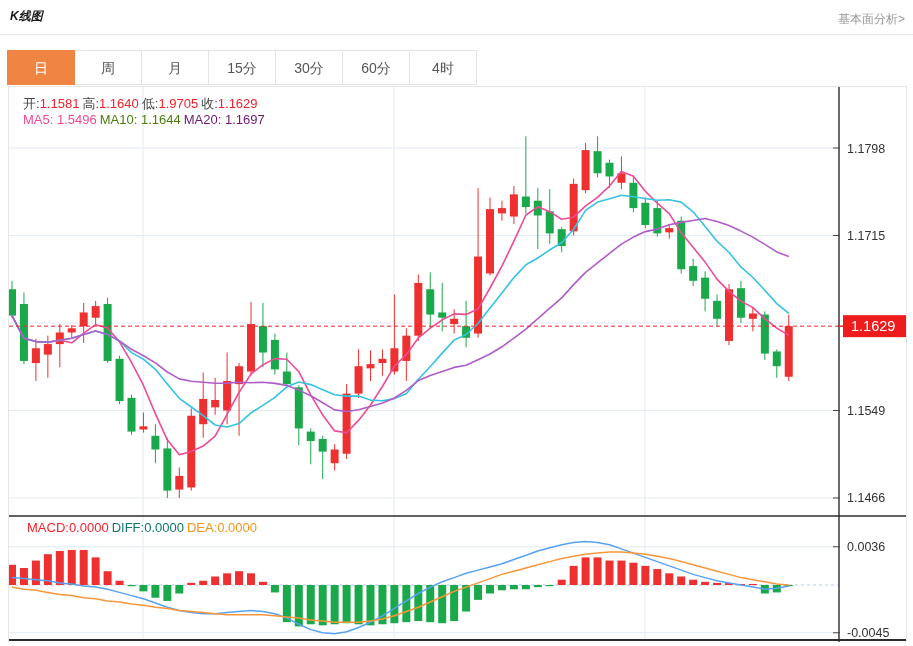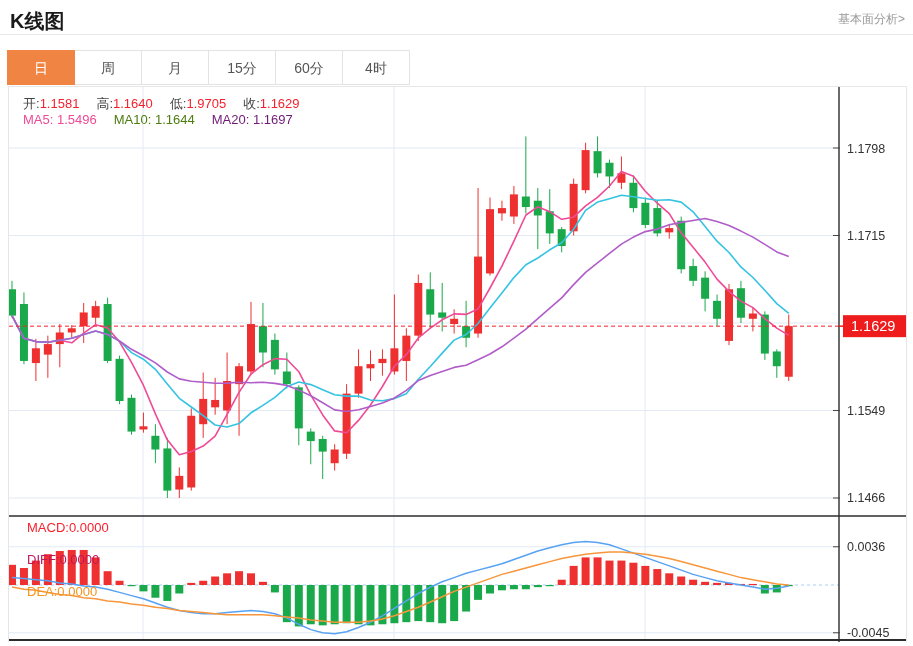--- a/index.html
+++ b/index.html
@@ -1,51 +1,52 @@
 <!DOCTYPE html>
 <html><head>
 <meta charset="utf-8">
 <style>
   html,body{margin:0;padding:0;background:#ffffff;}
   body{width:913px;height:646px;position:relative;overflow:hidden;
        font-family:"Liberation Sans","DejaVu Sans",sans-serif;-webkit-font-smoothing:antialiased;}
-  .page-title{position:absolute;left:10px;top:8px;font-size:20px;font-weight:bold;color:#1a1a1a;}
+  .page-title{position:absolute;left:10px;top:8px;font-size:12px;font-weight:bold;color:#1a1a1a;font-style:italic;}
   .fund-link{position:absolute;right:8px;top:11px;font-size:12px;color:#999;text-decoration:none;cursor:pointer;}
   .title-divider{position:absolute;left:0;top:34px;width:913px;height:1px;background:#e8e8e8;}
   .tabbar{position:absolute;left:8px;top:50px;display:flex;}
   .tab{width:68px;height:35px;line-height:35px;text-align:center;font-size:14px;color:#555;
        background:#fff;border:1px solid #e3e3e3;margin-left:-1px;cursor:pointer;box-sizing:border-box;}
   .tab.selected{background:#f08442;color:#fff;border-color:#f08442;z-index:2;}
   .chartbox{position:absolute;left:8px;top:86px;width:897px;height:555px;
             border-top:1px solid #e6e6e6;border-left:1px solid #e6e6e6;border-right:1px solid #e6e6e6;box-sizing:content-box;}
   .chartbox svg{position:absolute;left:0;top:0;}
-  .row{position:absolute;left:14px;display:flex;gap:17px;font-size:13px;white-space:nowrap;z-index:3;pointer-events:none;}
+  .row{position:absolute;left:14px;display:flex;gap:3px;font-size:13px;white-space:nowrap;z-index:3;pointer-events:none;}
   .ohlc-row{top:8px;}
   .ma-row{top:25px;}
-  .macd-row{top:433px;left:18px;flex-direction:column;}
+  .macd-row{top:433px;left:18px;}
   .lbl{color:#444;}
   .val-red{color:#f5222d;}
   .ma5{color:#ee4a97;}
   .ma10{color:#4d7c0f;}
   .ma20{color:#701a75;}
-  .diff{color:#be185d;}
+  .diff{color:#0f766e;}
   .dea{color:#f7941d;}
 </style>
 </head>
 <body>
 
 <div class="page-title">K线图</div>
 <a class="fund-link">基本面分析&gt;</a>
 <div class="title-divider"></div>
 
 <div class="tabbar" id="tabbar">
     <div class="tab selected">日</div>
     <div class="tab">周</div>
     <div class="tab">月</div>
     <div class="tab">15分</div>
+    <div class="tab">30分</div>
     <div class="tab">60分</div>
     <div class="tab">4时</div>
   </div>
 
 <div class="chartbox">
   <svg id="chart-svg" width="897" height="555" viewBox="0 0 897 555">
       <line x1="134" y1="0" x2="134" y2="553" stroke="#e2eaf3" stroke-width="1"></line>
       <line x1="385" y1="0" x2="385" y2="553" stroke="#e2eaf3" stroke-width="1"></line>
       <line x1="636" y1="0" x2="636" y2="553" stroke="#e2eaf3" stroke-width="1"></line>
       <line x1="0" y1="61" x2="830" y2="61" stroke="#e2eaf3" stroke-width="1"></line>

